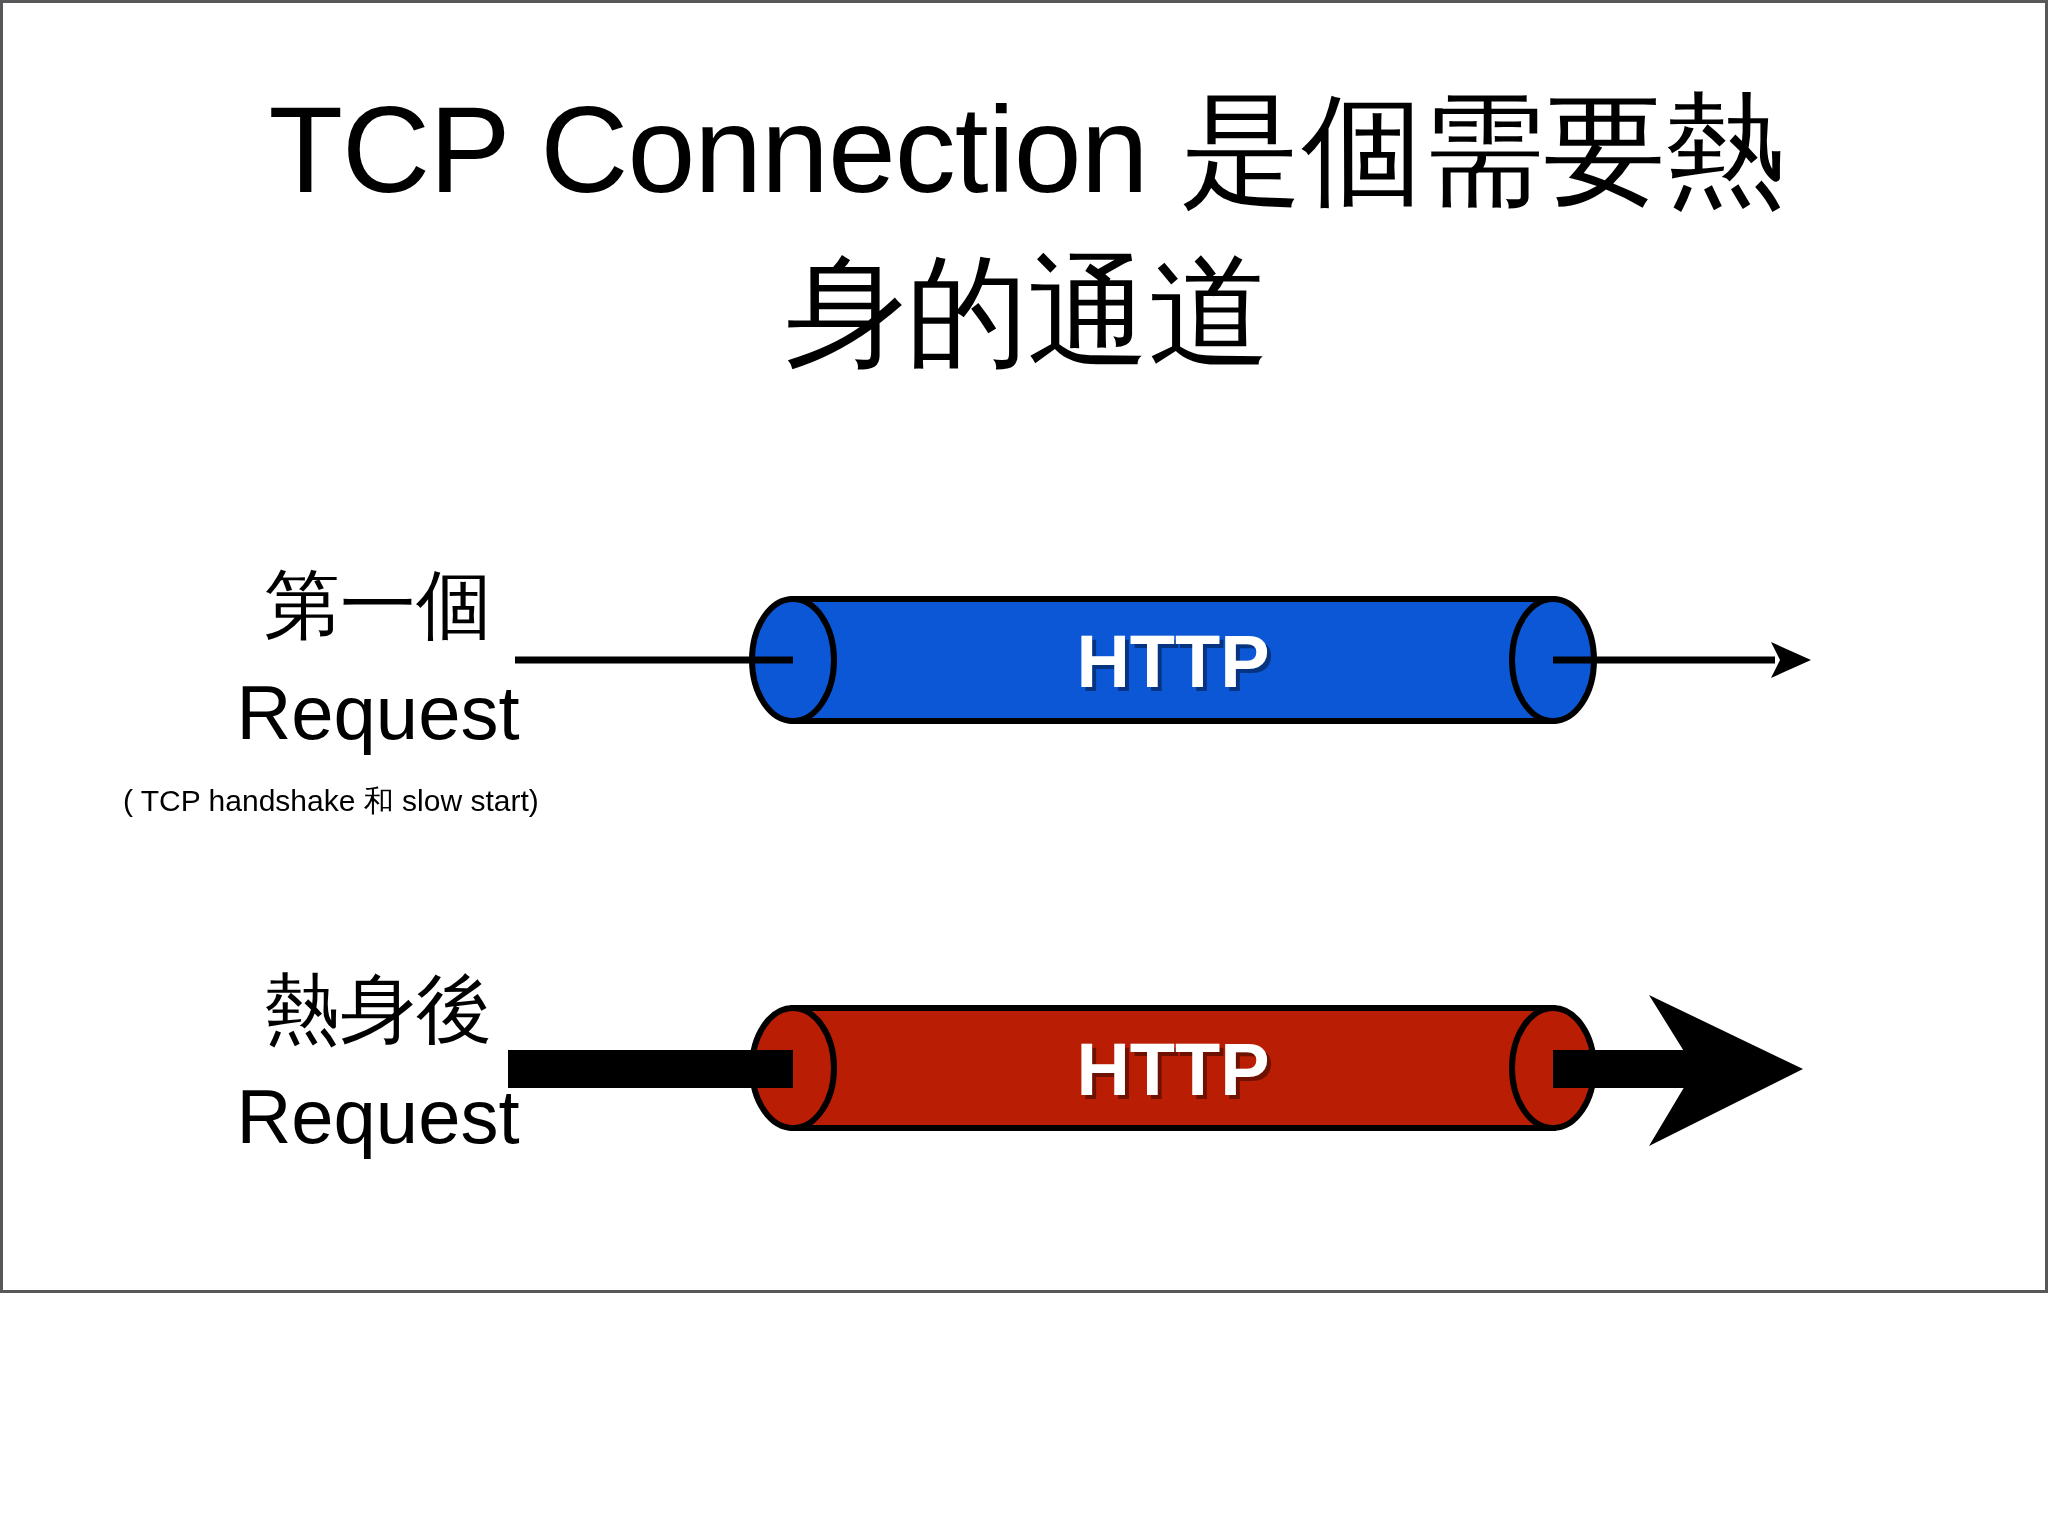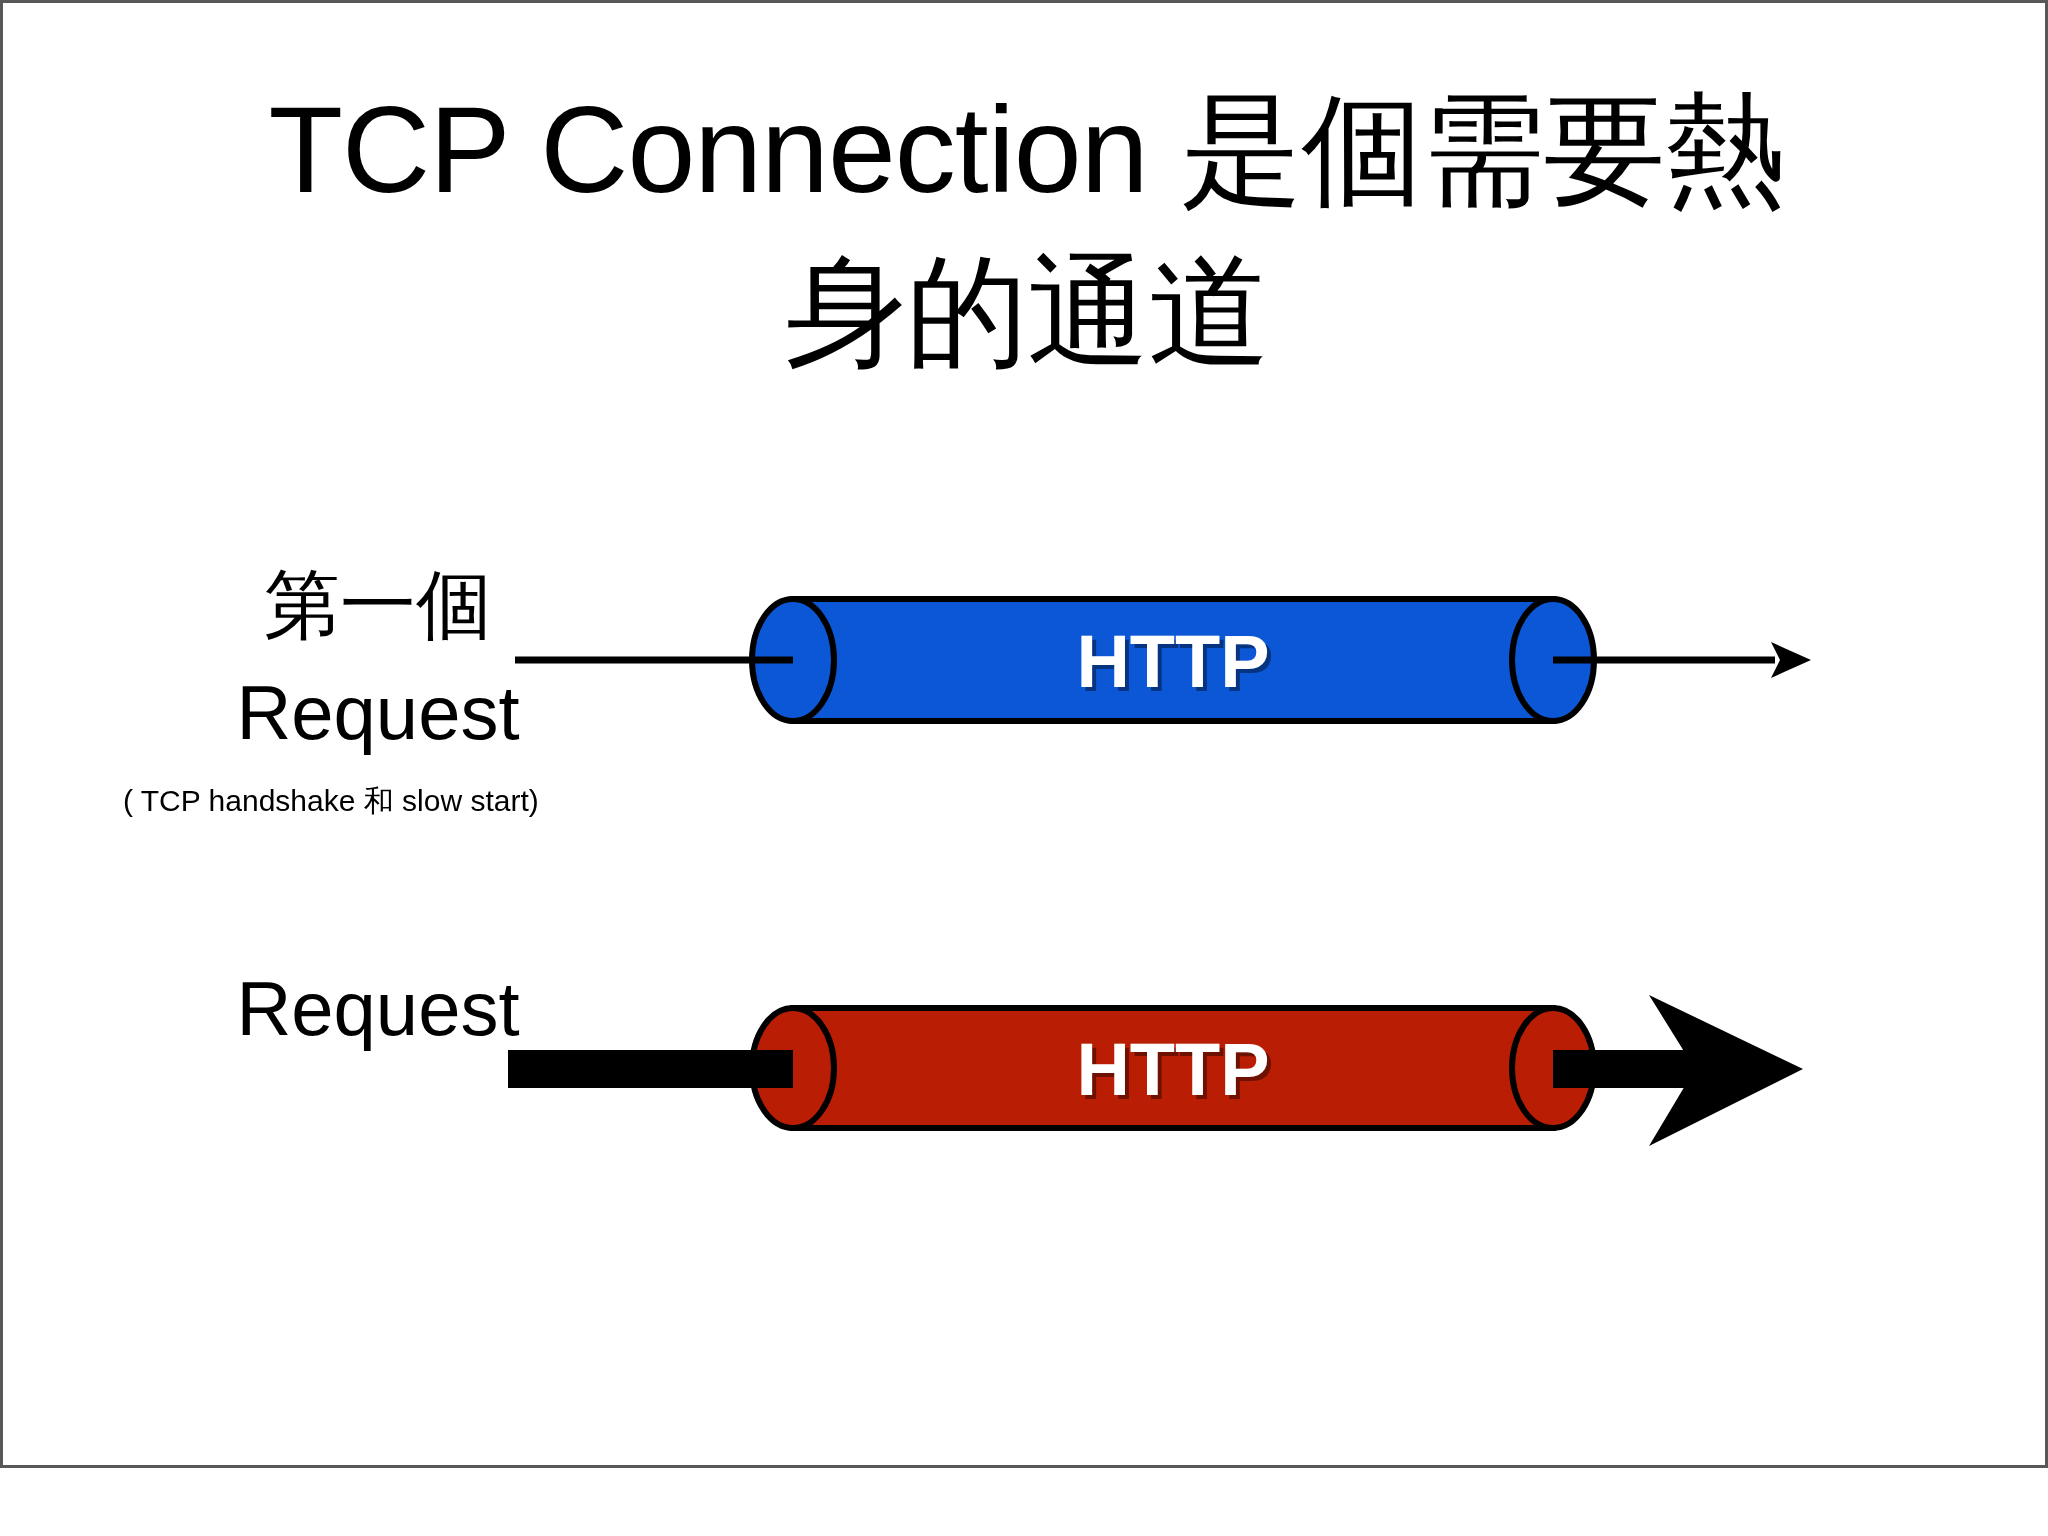--- a/index.html
+++ b/index.html
@@ -1,18 +1,18 @@
 <!DOCTYPE html>
 <html><head>
 <meta charset="utf-8">
 <style>
   html,body{margin:0;padding:0;background:#ffffff;}
   .slide{
     position:relative;
-    width:2048px;height:1468px;
+    width:2048px;height:1293px;
     box-sizing:border-box;
     background:#ffffff;
     border:3px solid #58585a;
     overflow:hidden;
     font-family:"Liberation Sans", sans-serif;
     color:#000;
   }
   .title{
     position:absolute;
     left:0;top:66px;width:2048px;
@@ -70,20 +70,21 @@
   </div>
 
   <div class="row-label" id="label-first">
     <span class="lline">第一個</span>
     <span class="lline">Request</span>
   </div>
 
   <div class="caption">( TCP handshake 和 slow start)</div>
 
   <div class="row-label" id="label-warmed">
+    <span class="lline">熱身後</span>
     <span class="lline">Request</span>
   </div>
 
   <svg class="diagram-svg" viewBox="0 0 2048 1536">
 
     <g>
       <rect x="790" y="596" width="760" height="122" stroke="#000" stroke-width="6" fill="#0b57d6"></rect>
       <ellipse cx="790" cy="657" rx="41" ry="61" stroke="#000" stroke-width="6" fill="#0b57d6"></ellipse>
       <ellipse cx="1550" cy="657" rx="41" ry="61" stroke="#000" stroke-width="6" fill="#0b57d6"></ellipse>
       <line x1="512" y1="657" x2="790" y2="657" stroke="#000" stroke-width="7"></line>

